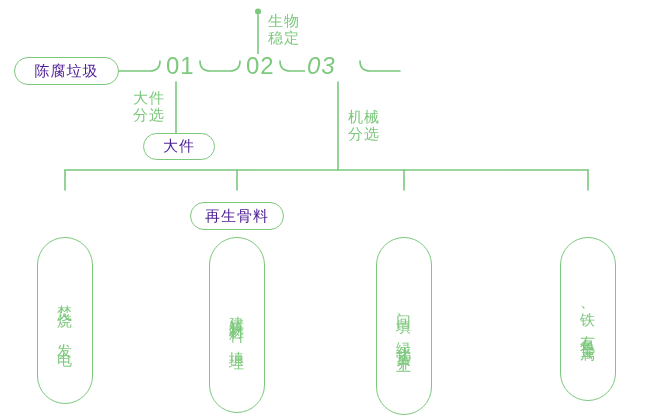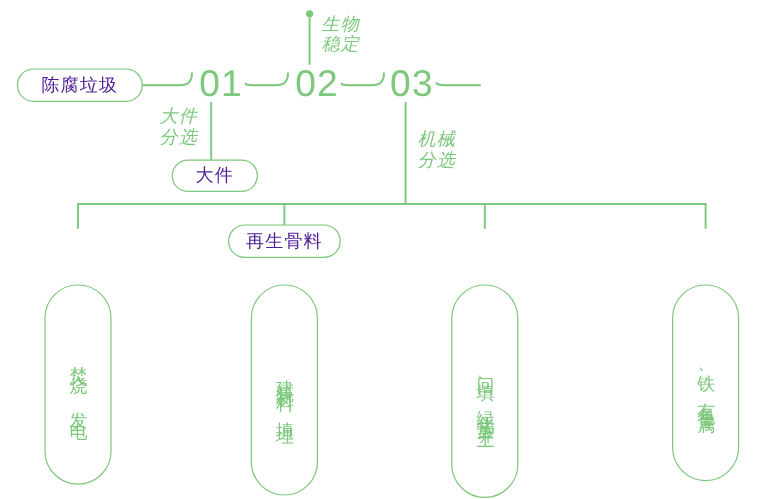--- a/index.html
+++ b/index.html
@@ -20,34 +20,33 @@
     font-size:15px;
     display:flex;align-items:center;justify-content:center;
     box-sizing:border-box;
     background:#ffffff;
     letter-spacing:1px;
     white-space:nowrap;
   }
   .stepnum{
     position:absolute;
     color:#7cc87c;
-    font-size:31px;
+    font-size:24px;
     line-height:1;
     letter-spacing:1px;
     background:#ffffff;
     padding:0 2px;
   }
   .steplabel{
     position:absolute;
     color:#7cc87c;
     font-size:15px;
     line-height:1.15;
     white-space:pre-line;
     letter-spacing:1px;
-    font-style:italic;
   }
   .capsule{
     position:absolute;
     width:56px;
     border:1.6px solid #7cc87c;
     border-radius:28px;
     box-sizing:border-box;
     display:flex;align-items:center;justify-content:center;
     background:#ffffff;
   }
@@ -81,32 +80,32 @@
       <path d="M404 170 V190"></path>
       <path d="M588 170 V190"></path>
     </g>
     <circle cx="258" cy="11.5" r="3" fill="#7cc87c"></circle>
   </svg>
 
   <div class="pill" style="left:14px;top:57px;width:105px;">陈腐垃圾</div>
 
   <div class="stepnum" style="left:164px;top:54px;">01</div>
   <div class="stepnum" style="left:244px;top:54px;">02</div>
-  <div class="stepnum" style="left:323px;top:54px;">03</div>
+  <div class="stepnum" style="left:305px;top:54px;font-style:italic;">03</div>
 
   <div class="steplabel" style="left:133px;top:89px;">大件
 分选</div>
   <div class="steplabel" style="left:268px;top:12px;">生物
 稳定</div>
   <div class="steplabel" style="left:348px;top:89px;margin-top:19px;">机械
 分选</div>
 
   <div class="pill" style="left:143px;top:133px;width:72px;height:27px;">大件</div>
 
-  <div class="pill" style="left:190px;top:187px;width:94px;">再生骨料</div>
+  <div class="pill" style="left:190px;top:202px;width:94px;">再生骨料</div>
 
   <div class="capsule" style="left:37px;top:237px;height:167px;">
     <span class="vtext">焚烧、发电</span>
   </div>
   <div class="capsule" style="left:209px;top:237px;height:176px;">
     <span class="vtext tight">建筑材料、填埋</span>
   </div>
   <div class="capsule" style="left:376px;top:237px;height:178px;">
     <span class="vtext tight">回填、绿化营养土</span>
   </div>

